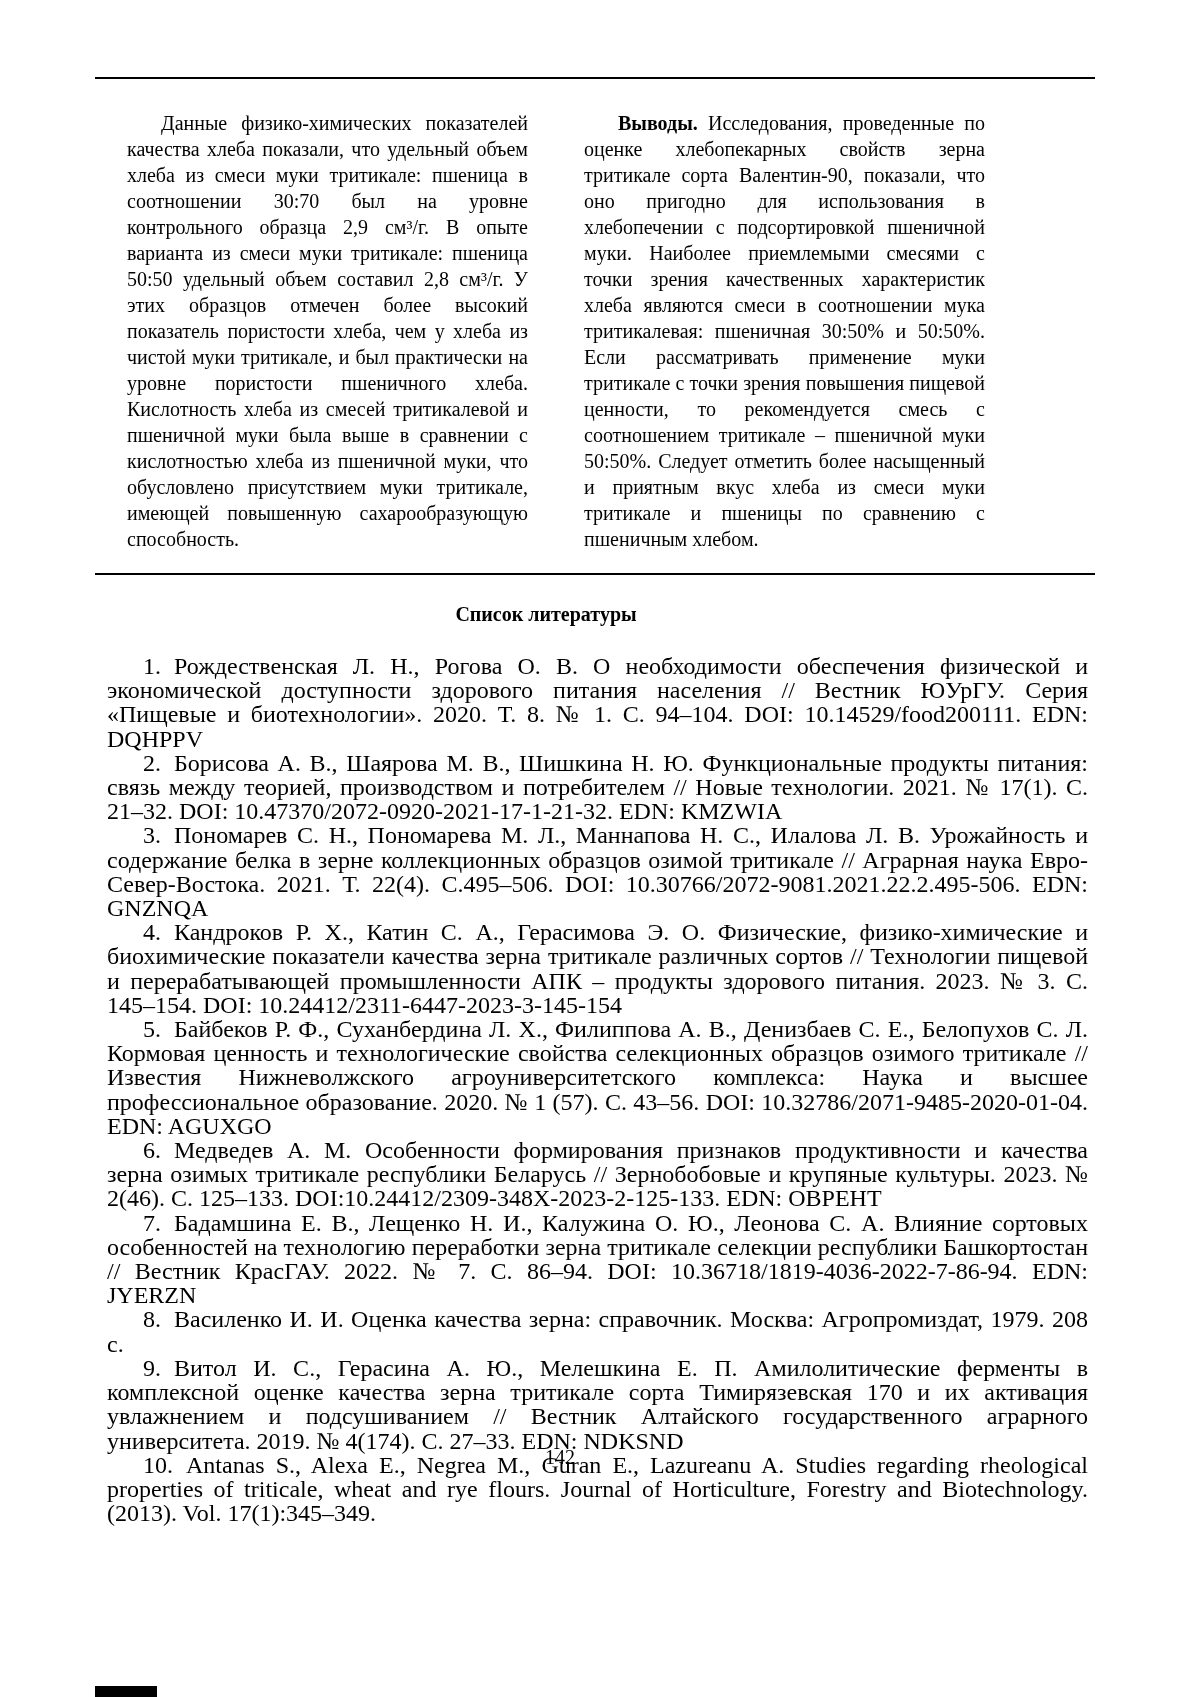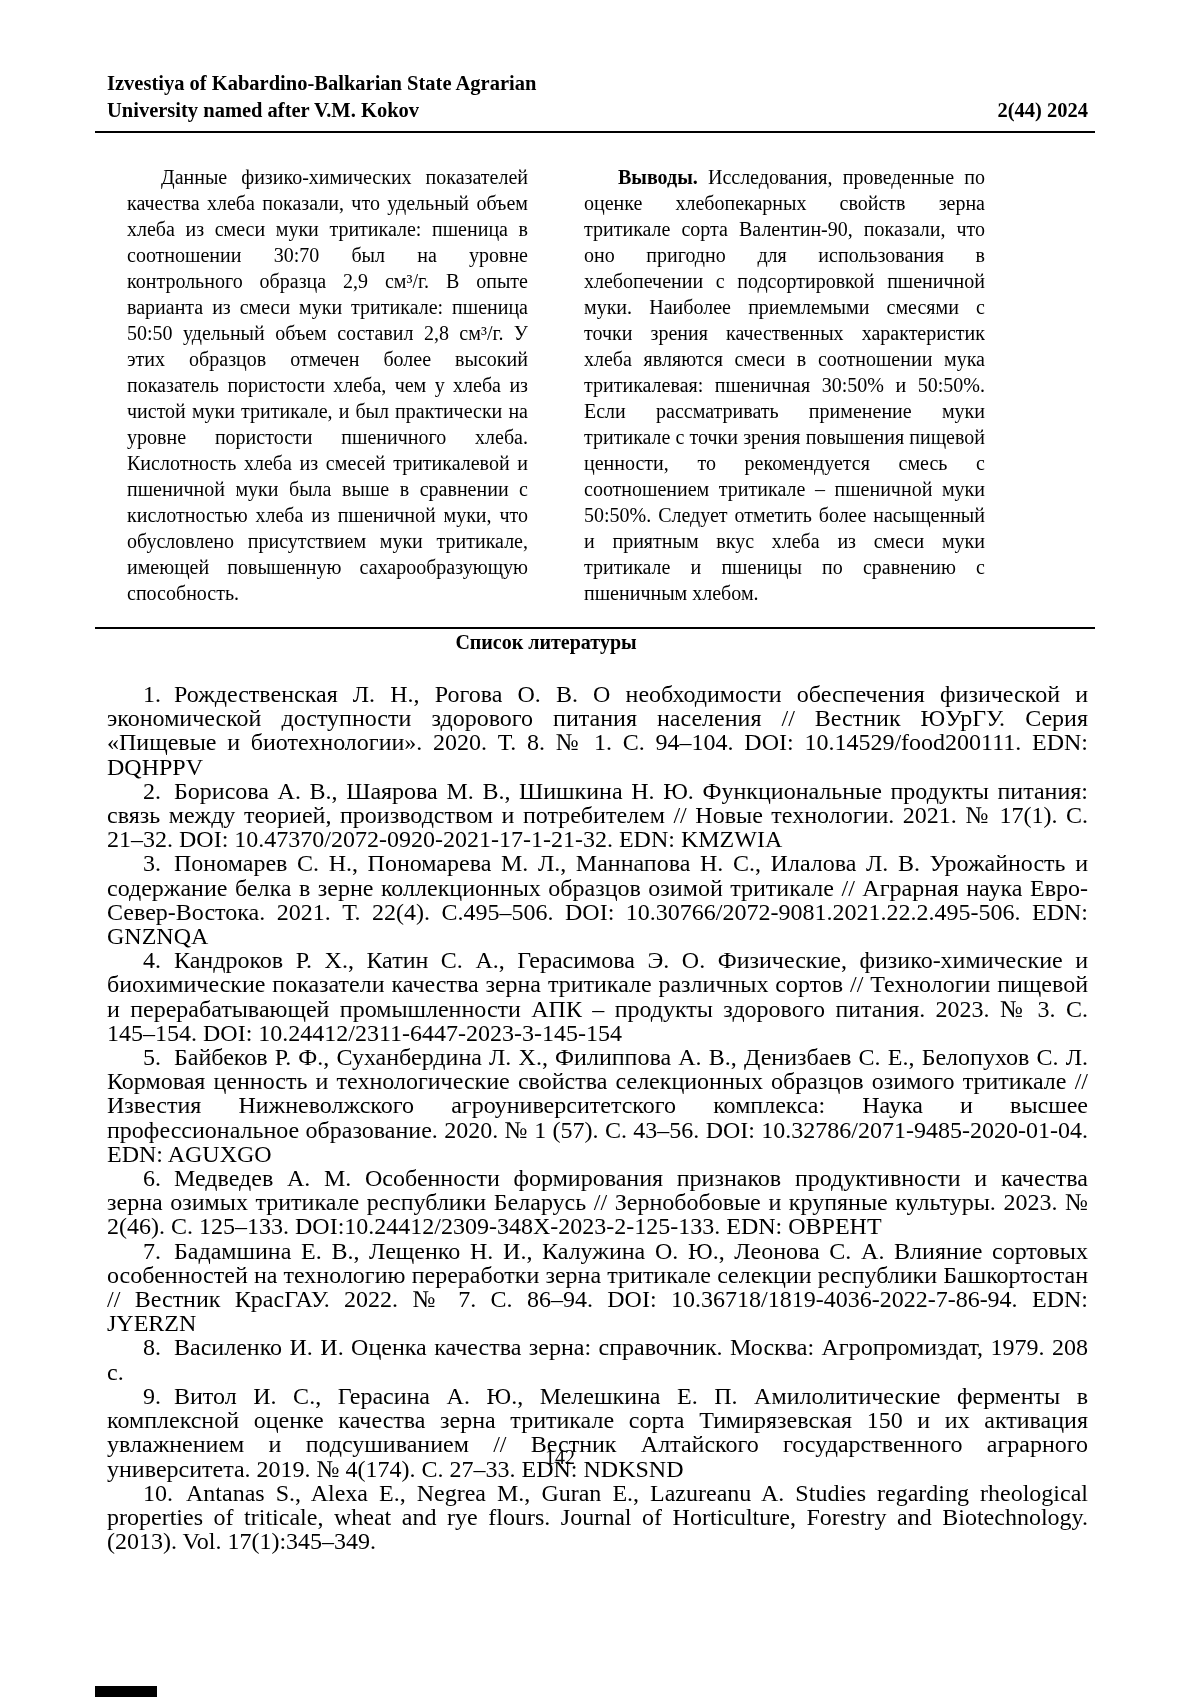--- a/index.html
+++ b/index.html
@@ -49,20 +49,21 @@
     margin-left: 20px;
   }
   .col b { font-weight: bold; }
   .separator-rule {
     border: none;
     border-top: 2px solid #000;
     margin: 21px -7px 0 -12px;
     height: 0;
   }
   .refs-heading {
+    margin-top: 26px;
     margin-right: 103px;
     text-align: center;
     font-size: 20px;
     font-weight: bold;
     line-height: 27px;
   }
   .refs {
     margin-top: 26px;
   }
   .ref {
@@ -88,27 +89,20 @@
     width: 62px;
     height: 11px;
     background: #000;
   }
 </style>
 </head>
 <body>
 
 <div class="page">
 
-  <header class="header">
-    <div class="header-left">
-      <div>Izvestiya of Kabardino-Balkarian State Agrarian</div>
-      <div>University named after V.M. Kokov</div>
-    </div>
-    <div class="header-right">2(44) 2024</div>
-  </header>
 
   <hr class="header-rule">
 
   <main class="columns">
     <p class="col">Данные физико-химических показателей качества хлеба показали, что удельный объем хлеба из смеси муки тритикале: пшеница в соотношении 30:70 был на уровне контрольного образца 2,9 см³/г. В опыте варианта из смеси муки тритикале: пшеница 50:50 удельный объем составил 2,8 см³/г. У этих образцов отмечен более высокий показатель пористости хлеба, чем у хлеба из чистой муки тритикале, и был практически на уровне пористости пшеничного хлеба. Кислотность хлеба из смесей тритикалевой и пшеничной муки была выше в сравнении с кислотностью хлеба из пшеничной муки, что обусловлено присутствием муки тритикале, имеющей повышенную сахарообразующую способность.</p>
     <p class="col"><b>Выводы.</b><span> Исследования, проведенные по оценке хлебопекарных свойств зерна тритикале сорта Валентин-90, показали, что оно пригодно для использования в хлебопечении с подсортировкой пшеничной муки. Наиболее приемлемыми смесями с точки зрения качественных характеристик хлеба являются смеси в соотношении мука тритикалевая: пшеничная 30:50% и 50:50%. Если рассматривать применение муки тритикале с точки зрения повышения пищевой ценности, то рекомендуется смесь с соотношением тритикале – пшеничной муки 50:50%. Следует отметить более насыщенный и приятным вкус хлеба из смеси муки тритикале и пшеницы по сравнению с пшеничным хлебом.</span></p>
   </main>
 
   <hr class="separator-rule">
 
@@ -116,20 +110,20 @@
 
   <section class="refs">
     <p class="ref"><span class="ref-num">1.</span><span>Рождественская Л. Н., Рогова О. В. О необходимости обеспечения физической и экономической доступности здорового питания населения // Вестник ЮУрГУ. Серия «Пищевые и биотехнологии». 2020. Т. 8. № 1. С. 94–104. DOI: 10.14529/food200111. EDN: DQHPPV</span></p>
     <p class="ref"><span class="ref-num">2.</span><span>Борисова А. В., Шаярова М. В., Шишкина Н. Ю. Функциональные продукты питания: связь между теорией, производством и потребителем // Новые технологии. 2021. № 17(1). С. 21–32. DOI: 10.47370/2072-0920-2021-17-1-21-32. EDN: KMZWIA</span></p>
     <p class="ref"><span class="ref-num">3.</span><span>Пономарев С. Н., Пономарева М. Л., Маннапова Н. С., Илалова Л. В. Урожайность и содержание белка в зерне коллекционных образцов озимой тритикале // Аграрная наука Евро-Север-Востока. 2021. Т. 22(4). С.495–506. DOI: 10.30766/2072-9081.2021.22.2.495-506. EDN: GNZNQA</span></p>
     <p class="ref"><span class="ref-num">4.</span><span>Кандроков Р. Х., Катин С. А., Герасимова Э. О. Физические, физико-химические и биохимические показатели качества зерна тритикале различных сортов // Технологии пищевой и перерабатывающей промышленности АПК – продукты здорового питания. 2023. № 3. С. 145–154. DOI: 10.24412/2311-6447-2023-3-145-154</span></p>
     <p class="ref"><span class="ref-num">5.</span><span>Байбеков Р. Ф., Суханбердина Л. Х., Филиппова А. В., Денизбаев С. Е., Белопухов С. Л. Кормовая ценность и технологические свойства селекционных образцов озимого тритикале // Известия Нижневолжского агроуниверситетского комплекса: Наука и высшее профессиональное образование. 2020. № 1 (57). С. 43–56. DOI: 10.32786/2071-9485-2020-01-04. EDN: AGUXGO</span></p>
     <p class="ref"><span class="ref-num">6.</span><span>Медведев А. М. Особенности формирования признаков продуктивности и качества зерна озимых тритикале республики Беларусь // Зернобобовые и крупяные культуры. 2023. № 2(46). С. 125–133. DOI:10.24412/2309-348X-2023-2-125-133. EDN: OBPEHT</span></p>
     <p class="ref"><span class="ref-num">7.</span><span>Бадамшина Е. В., Лещенко Н. И., Калужина О. Ю., Леонова С. А. Влияние сортовых особенностей на технологию переработки зерна тритикале селекции республики Башкортостан // Вестник КрасГАУ. 2022. № 7. С. 86–94. DOI: 10.36718/1819-4036-2022-7-86-94. EDN: JYERZN</span></p>
     <p class="ref"><span class="ref-num">8.</span><span>Василенко И. И. Оценка качества зерна: справочник. Москва: Агропромиздат, 1979. 208 с.</span></p>
-    <p class="ref"><span class="ref-num">9.</span><span>Витол И. С., Герасина А. Ю., Мелешкина Е. П. Амилолитические ферменты в комплексной оценке качества зерна тритикале сорта Тимирязевская 150 и их активация увлажнением и подсушиванием // Вестник Алтайского государственного аграрного университета. 2019. № 4(174). С. 27–33. EDN: NDKSND</span></p>
+    <p class="ref"><span class="ref-num">9.</span><span>Витол И. С., Герасина А. Ю., Мелешкина Е. П. Амилолитические ферменты в комплексной оценке качества зерна тритикале сорта Тимирязевская 170 и их активация увлажнением и подсушиванием // Вестник Алтайского государственного аграрного университета. 2019. № 4(174). С. 27–33. EDN: NDKSND</span></p>
     <p class="ref"><span class="ref-num">10.</span><span>Antanas S., Alexa E., Negrea M., Guran E., Lazureanu A. Studies regarding rheological properties of triticale, wheat and rye flours. Journal of Horticulture, Forestry and Biotechnology. (2013). Vol. 17(1):345–349.</span></p>
   </section>
 
 </div>
 
 <div class="page-number">142</div>
 <div class="artifact"></div>
 
 </body></html>

